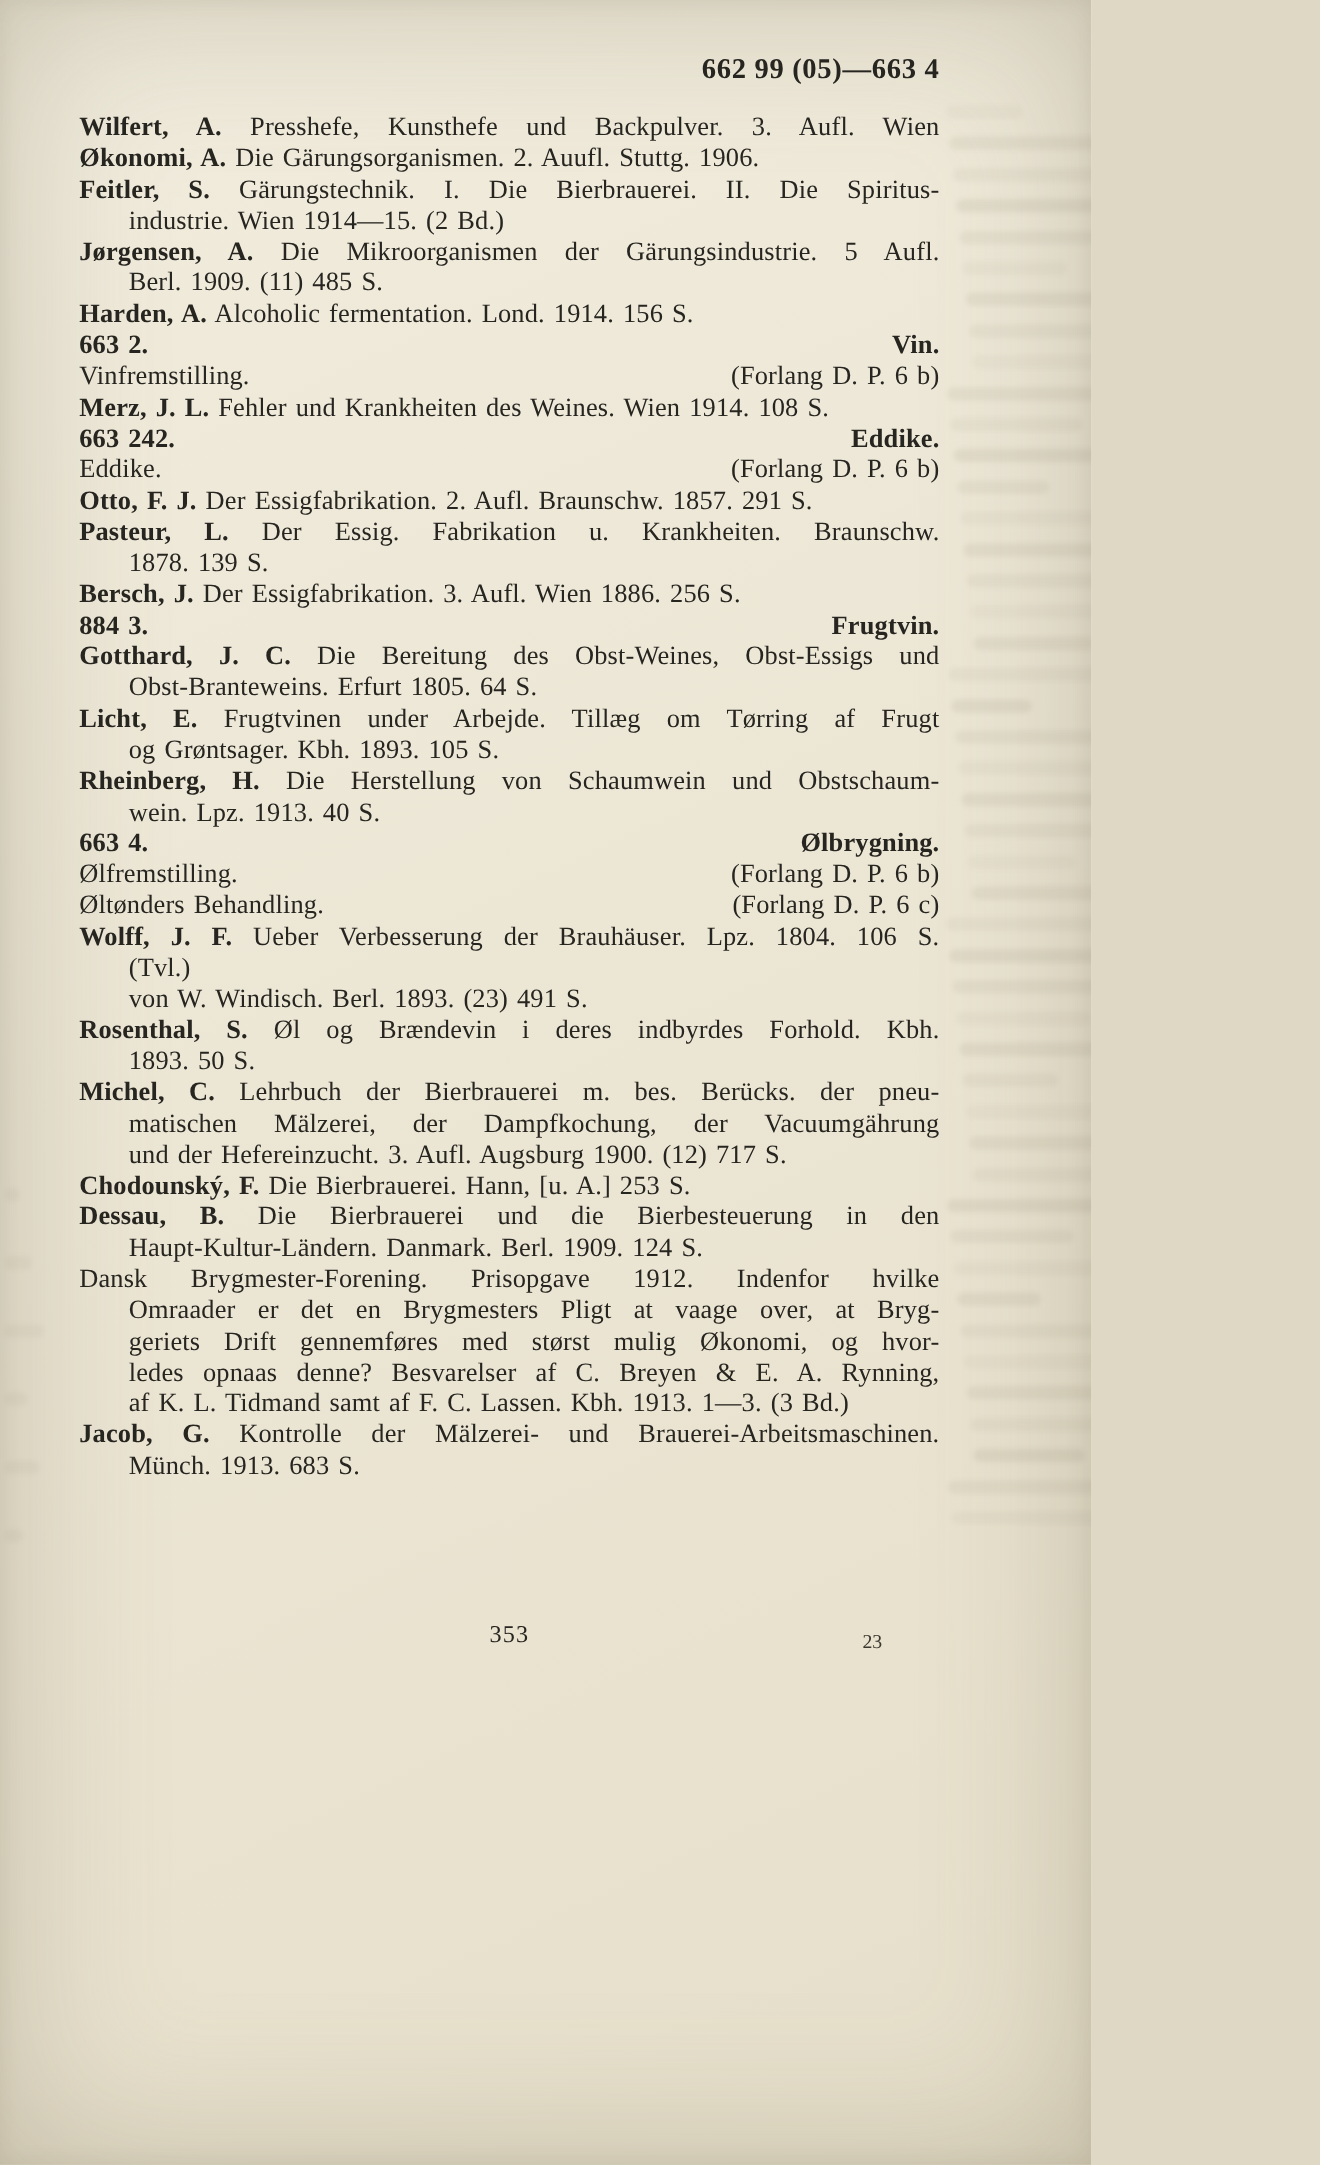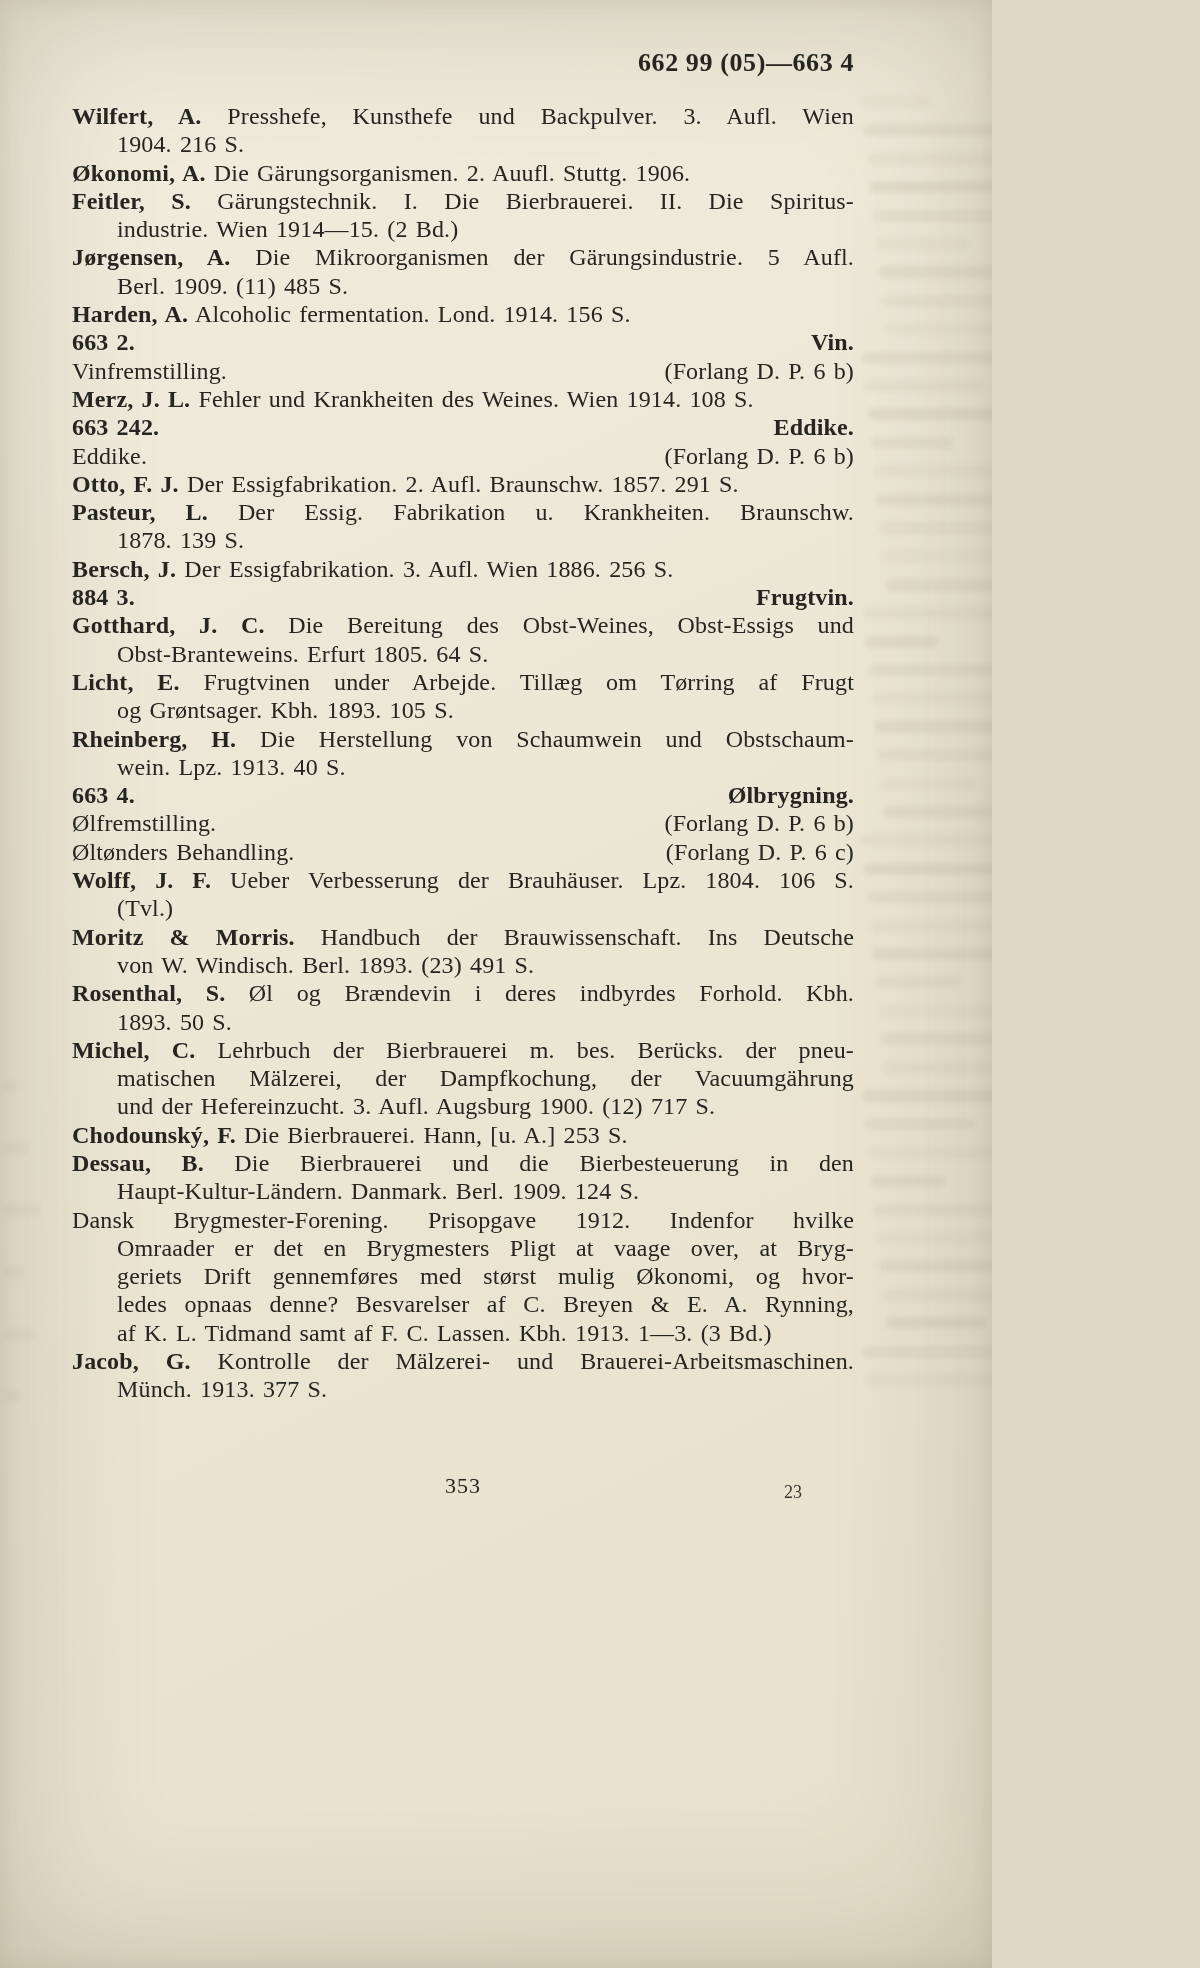--- a/index.html
+++ b/index.html
@@ -95,21 +95,20 @@
       <div class="bleed-bar" style="top: 1142px; left: 4px; width: 25px; opacity: 0.07;"></div>
       <div class="bleed-bar" style="top: 1204px; left: 4px; width: 36px; opacity: 0.07;"></div>
       <div class="bleed-bar" style="top: 1266px; left: 4px; width: 21px; opacity: 0.07;"></div>
       <div class="bleed-bar" style="top: 1328px; left: 4px; width: 32px; opacity: 0.07;"></div>
       <div class="bleed-bar" style="top: 1390px; left: 4px; width: 17px; opacity: 0.07;"></div>
     </div>
   <div class="header">662 99 (05)—663 4</div>
   <main class="text">
       <div class="entry">
         <div class="line just"><span class="lead">Wilfert, A.</span> Presshefe, Kunsthefe und Backpulver. 3. Aufl. Wien</div>
-        <div class="line cont">1904. 216 S.</div>
       </div>
       <div class="entry">
         <div class="line"><span class="lead">Økonomi, A.</span> Die Gärungsorganismen. 2. Auufl. Stuttg. 1906.</div>
       </div>
       <div class="entry">
         <div class="line just"><span class="lead">Feitler, S.</span> Gärungstechnik. I. Die Bierbrauerei. II. Die Spiritus-</div>
         <div class="line cont">industrie. Wien 1914—15. (2 Bd.)</div>
       </div>
       <div class="entry">
         <div class="line just"><span class="lead">Jørgensen, A.</span> Die Mikroorganismen der Gärungsindustrie. 5 Aufl.</div>
@@ -173,21 +172,20 @@
       </div>
       <div class="row">
         <span>Øltønders Behandling.</span>
         <span>(Forlang D. P. 6 c)</span>
       </div>
       <div class="entry">
         <div class="line just"><span class="lead">Wolff, J. F.</span> Ueber Verbesserung der Brauhäuser. Lpz. 1804. 106 S.</div>
         <div class="line cont">(Tvl.)</div>
       </div>
       <div class="entry">
-        <div class="line just"><span class="lead">Moritz &amp; Morris.</span> Handbuch der Brauwissenschaft. Ins Deutsche</div>
         <div class="line cont">von W. Windisch. Berl. 1893. (23) 491 S.</div>
       </div>
       <div class="entry">
         <div class="line just"><span class="lead">Rosenthal, S.</span> Øl og Brændevin i deres indbyrdes Forhold. Kbh.</div>
         <div class="line cont">1893. 50 S.</div>
       </div>
       <div class="entry">
         <div class="line just"><span class="lead">Michel, C.</span> Lehrbuch der Bierbrauerei m. bes. Berücks. der pneu-</div>
         <div class="line cont just">matischen Mälzerei, der Dampfkochung, der Vacuumgährung</div>
         <div class="line cont">und der Hefereinzucht. 3. Aufl. Augsburg 1900. (12) 717 S.</div>
@@ -201,18 +199,18 @@
       </div>
       <div class="entry">
         <div class="line just">Dansk Brygmester-Forening. Prisopgave 1912. Indenfor hvilke</div>
         <div class="line cont just">Omraader er det en Brygmesters Pligt at vaage over, at Bryg-</div>
         <div class="line cont just">geriets Drift gennemføres med størst mulig Økonomi, og hvor-</div>
         <div class="line cont just">ledes opnaas denne? Besvarelser af C. Breyen &amp; E. A. Rynning,</div>
         <div class="line cont">af K. L. Tidmand samt af F. C. Lassen. Kbh. 1913. 1—3. (3 Bd.)</div>
       </div>
       <div class="entry">
         <div class="line just"><span class="lead">Jacob, G.</span> Kontrolle der Mälzerei- und Brauerei-Arbeitsmaschinen.</div>
-        <div class="line cont">Münch. 1913. 377 S.</div>
+        <div class="line cont">Münch. 1913. 683 S.</div>
       </div>
     </main>
   <div class="pagenum">353</div>
   <div class="corner">23</div>
 </div>
 
 </body></html>

